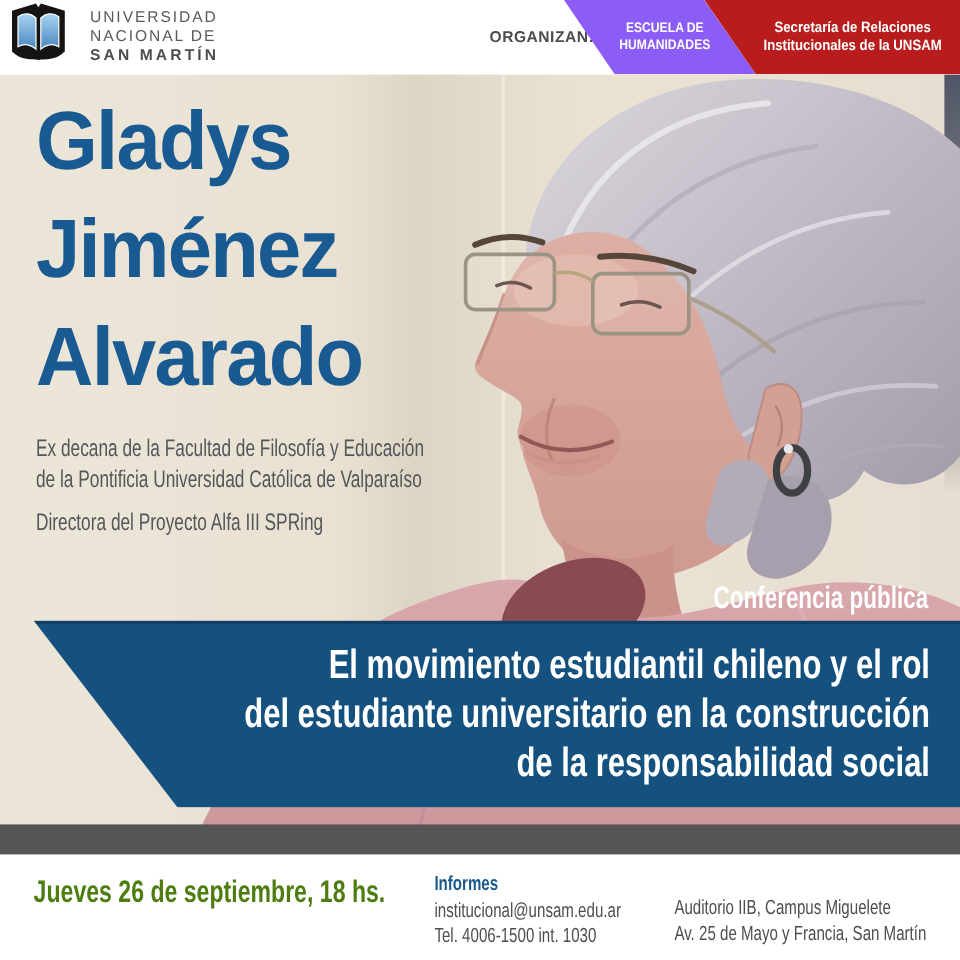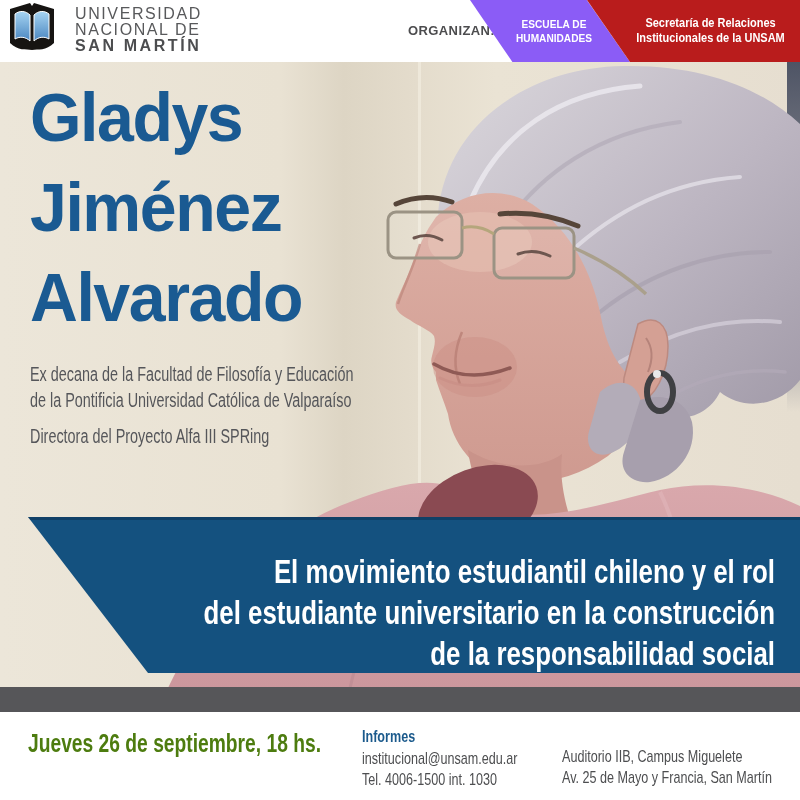--- a/index.html
+++ b/index.html
@@ -1,21 +1,21 @@
 <!DOCTYPE html>
 <html><head>
 <meta charset="utf-8">
 <style>
   html,body{margin:0;padding:0;}
   body{width:800px;height:800px;font-family:"Liberation Sans",sans-serif;background:#ffffff;}
   .poster{position:relative;width:800px;height:800px;background:#ffffff;overflow:hidden;}
 
   
   .logo-icon{position:absolute;left:8px;top:1px;width:48px;height:52px;}
-  .logo-text{position:absolute;left:75px;top:6px;color:#58595b;font-size:16px;line-height:16px;letter-spacing:1.6px;white-space:nowrap;}
+  .logo-text{position:absolute;left:75px;top:6px;color:#58595b;font-size:13px;line-height:16px;letter-spacing:1.6px;white-space:nowrap;}
   .logo-text .l3{font-weight:bold;color:#4c4d4f;letter-spacing:2.6px;margin-top:48px;}
   .organizers{position:absolute;left:408px;top:23px;font-size:13px;font-weight:bold;color:#4c4c4e;letter-spacing:.4px;}
   .badge{position:absolute;top:0;height:62px;color:#fff;font-weight:bold;text-align:center;display:flex;flex-direction:column;justify-content:center;box-sizing:border-box;}
   .badge .bl{display:block;white-space:nowrap;transform:scaleX(.88);transform-origin:center;}
   .badge-gold{left:470px;width:160px;background:#8b5cf6;clip-path:polygon(0 0,73% 0,100% 100%,26.5% 100%);font-size:11.5px;line-height:14px;padding-left:8px;}
   .badge-blue{left:587px;width:213px;background:#b91c1c;clip-path:polygon(0 0,100% 0,100% 100%,20.2% 100%);font-size:12.5px;line-height:15px;padding-left:34px;}
 
   
   .photo{position:absolute;left:0;top:62px;width:800px;height:626px;}
 
@@ -24,21 +24,21 @@
   .name .nl{display:block;white-space:nowrap;transform:scaleX(.96);transform-origin:left center;letter-spacing:-1.5px;}
   .creds{position:absolute;left:30px;top:362px;color:#55565a;font-size:20px;line-height:25.5px;}
   .creds .cl{display:block;white-space:nowrap;transform:scaleX(.72);transform-origin:left center;}
   .creds .role{margin-top:11px;}
 
   
   .conf-label{position:absolute;right:27px;top:483px;color:#ffffff;font-weight:bold;font-size:26px;white-space:nowrap;}
   .conf-label .cond-r{display:inline-block;transform:scaleX(.72);transform-origin:right center;}
   .banner{position:absolute;left:0;top:517px;width:800px;height:156px;background:#14517f;
           clip-path:polygon(3.5% 0,100% 0,100% 100%,18.5% 100%);
-          box-sizing:border-box;padding:34px 25px 0 0;text-align:right;color:#fff;font-weight:bold;font-size:34px;}
+          box-sizing:border-box;padding:17px 25px 0 0;text-align:right;color:#fff;font-weight:bold;font-size:34px;}
   .banner::after{content:"";position:absolute;left:0;top:0;width:100%;height:3px;background:rgba(8,34,60,.35);}
   .banner .tl{display:block;white-space:nowrap;line-height:41px;transform:scaleX(.76);transform-origin:right center;}
 
   
   .divider-band{position:absolute;left:0;top:687px;width:800px;height:25px;background:#565659;}
   .footer-date{position:absolute;left:28px;top:728px;color:#4d7c0f;font-weight:bold;font-size:26px;white-space:nowrap;}
   .cond{display:inline-block;white-space:nowrap;transform:scaleX(.74);transform-origin:left center;}
   .contact{position:absolute;left:362px;top:725px;font-size:17px;color:#4d4e50;line-height:21px;}
   .contact .head{color:#1b5a8c;font-weight:bold;line-height:23px;}
   .location{position:absolute;left:562px;top:746px;font-size:17px;color:#4d4e50;line-height:21px;}
@@ -172,20 +172,23 @@
     <span class="nl">Gladys</span>
     <span class="nl">Jiménez</span>
     <span class="nl">Alvarado</span>
   </h1>
   <div class="creds">
     <span class="cl">Ex decana de la Facultad de Filosofía y Educación</span>
     <span class="cl">de la Pontificia Universidad Católica de Valparaíso</span>
     <span class="cl role">Directora del Proyecto Alfa III SPRing</span>
   </div>
 
+  <div class="conf-label">
+    <span class="cond-r">Conferencia pública</span>
+  </div>
 
   <div class="banner">
     <span class="tl">El movimiento estudiantil chileno y el rol</span>
     <span class="tl">del estudiante universitario en la construcción</span>
     <span class="tl">de la responsabilidad social</span>
   </div>
 
   <div class="divider-band"></div>
 
   <div class="footer-date">

